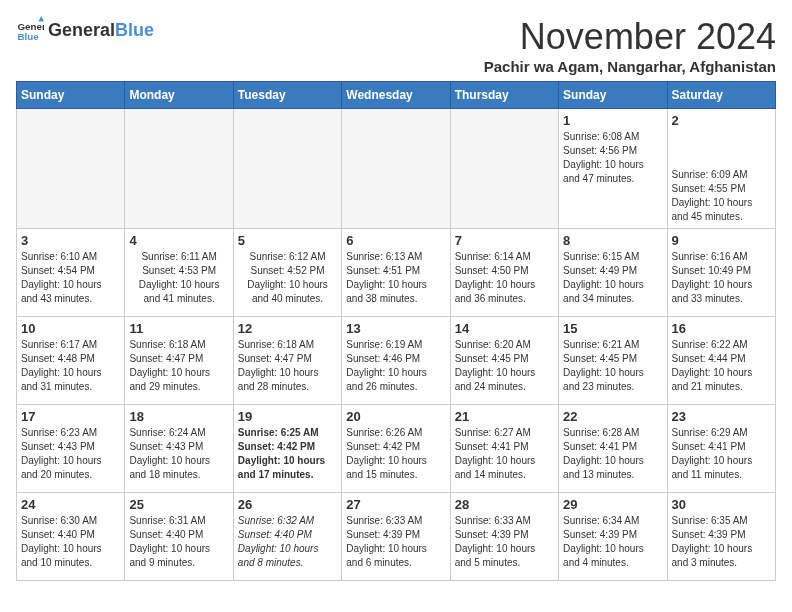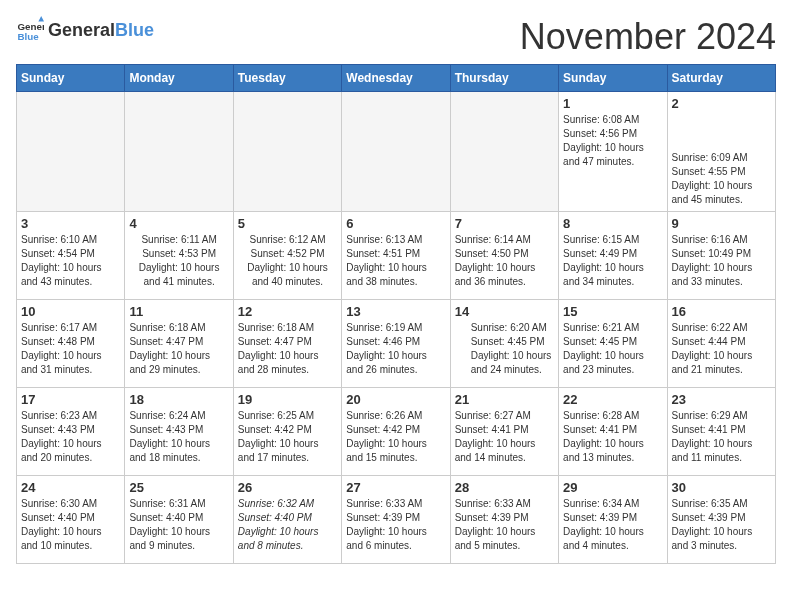--- a/index.html
+++ b/index.html
@@ -93,20 +93,21 @@
     </svg>
     <div>
       <div style="display:flex; gap:0;">
         <span style="font-size:18px;font-weight:bold;color:#333;">General</span>
           <span style="font-size:18px;font-weight:bold;color:#4a90d9;">Blue</span>
       </div>
     </div>
   </div>
   <div class="title-area">
     <div class="month-title">November 2024</div>
+    <div class="subtitle">Pachir wa Agam, Nangarhar, Afghanistan</div>
   </div>
 </div>
 
 <table class="calendar">
   <thead>
     <tr>
     <th>Sunday</th>
         <th>Monday</th>
         <th>Tuesday</th>
         <th>Wednesday</th>
@@ -199,21 +200,21 @@
 Daylight: 10 hours and 28 minutes.</div>
         </td>
         <td>
           <span class="day-num">13</span>
           <div class="day-info" style="white-space: pre-line;">Sunrise: 6:19 AM
 Sunset: 4:46 PM
 Daylight: 10 hours and 26 minutes.</div>
         </td>
         <td>
           <span class="day-num">14</span>
-          <div class="day-info" style="white-space: pre-line; margin-left: 16px;">Sunrise: 6:20 AM
+          <div class="day-info" style="white-space: pre-line;">Sunrise: 6:20 AM
 Sunset: 4:45 PM
 Daylight: 10 hours and 24 minutes.</div>
         </td>
         <td>
           <span class="day-num">15</span>
           <div class="day-info" style="white-space: pre-line;">Sunrise: 6:21 AM
 Sunset: 4:45 PM
 Daylight: 10 hours and 23 minutes.</div>
         </td>
         <td>
@@ -231,21 +232,21 @@
 Daylight: 10 hours and 20 minutes.</div>
         </td>
         <td>
           <span class="day-num">18</span>
           <div class="day-info" style="white-space: pre-line;">Sunrise: 6:24 AM
 Sunset: 4:43 PM
 Daylight: 10 hours and 18 minutes.</div>
         </td>
         <td>
           <span class="day-num">19</span>
-          <div class="day-info" style="white-space: pre-line;">Sunrise: 6:25 AM
+          <div class="day-info" style="white-space: pre-line; font-weight: bold;">Sunrise: 6:25 AM
 Sunset: 4:42 PM
 Daylight: 10 hours and 17 minutes.</div>
         </td>
         <td>
           <span class="day-num">20</span>
           <div class="day-info" style="white-space: pre-line;">Sunrise: 6:26 AM
 Sunset: 4:42 PM
 Daylight: 10 hours and 15 minutes.</div>
         </td>
         <td>

